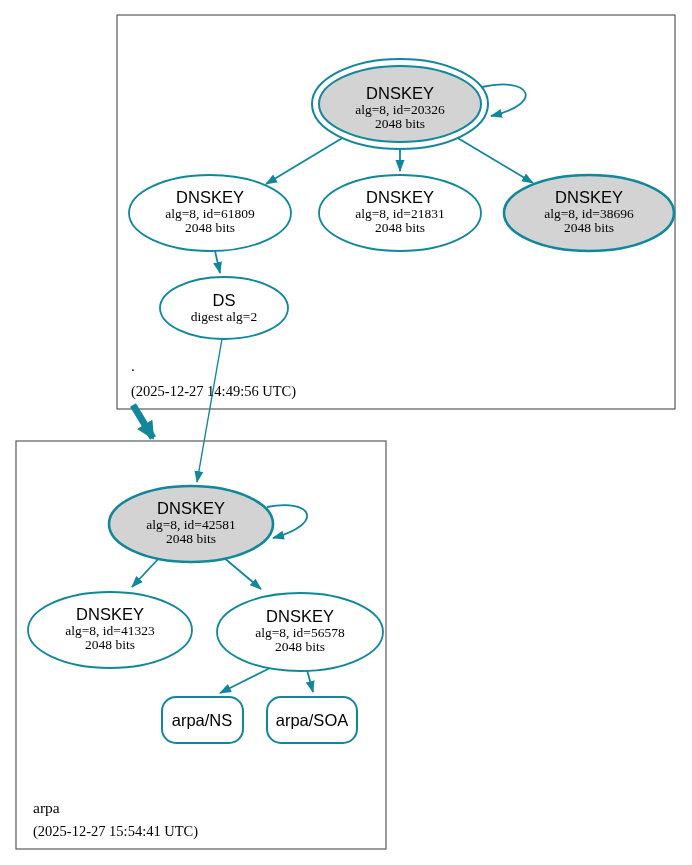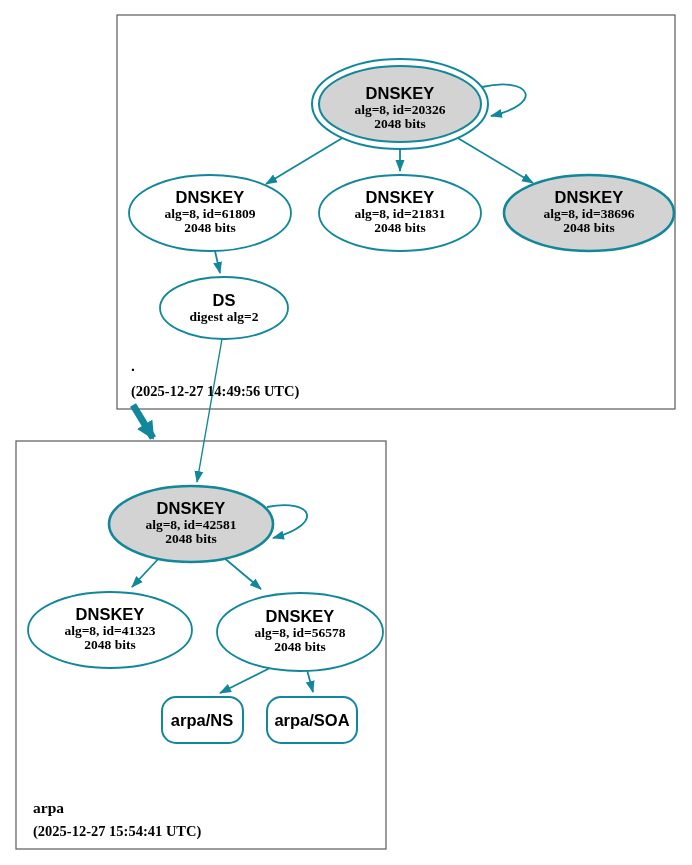--- a/index.html
+++ b/index.html
@@ -2,21 +2,20 @@
 <html><head>
 <meta charset="utf-8">
 <style>
   html, body { margin: 0; padding: 0; background: #ffffff; }
   .canvas {
     position: relative;
     width: 608px;
     height: 865px;
     background: #ffffff;
     font-family: "Liberation Serif", serif;
-    font-weight: bold;
   }
   svg { position: absolute; left: 0; top: 0; }
 
   .cluster {
     fill: none;
     stroke: #5a5a5a;
     stroke-width: 1.2;
   }
   .edge {
     stroke: #10879a;

